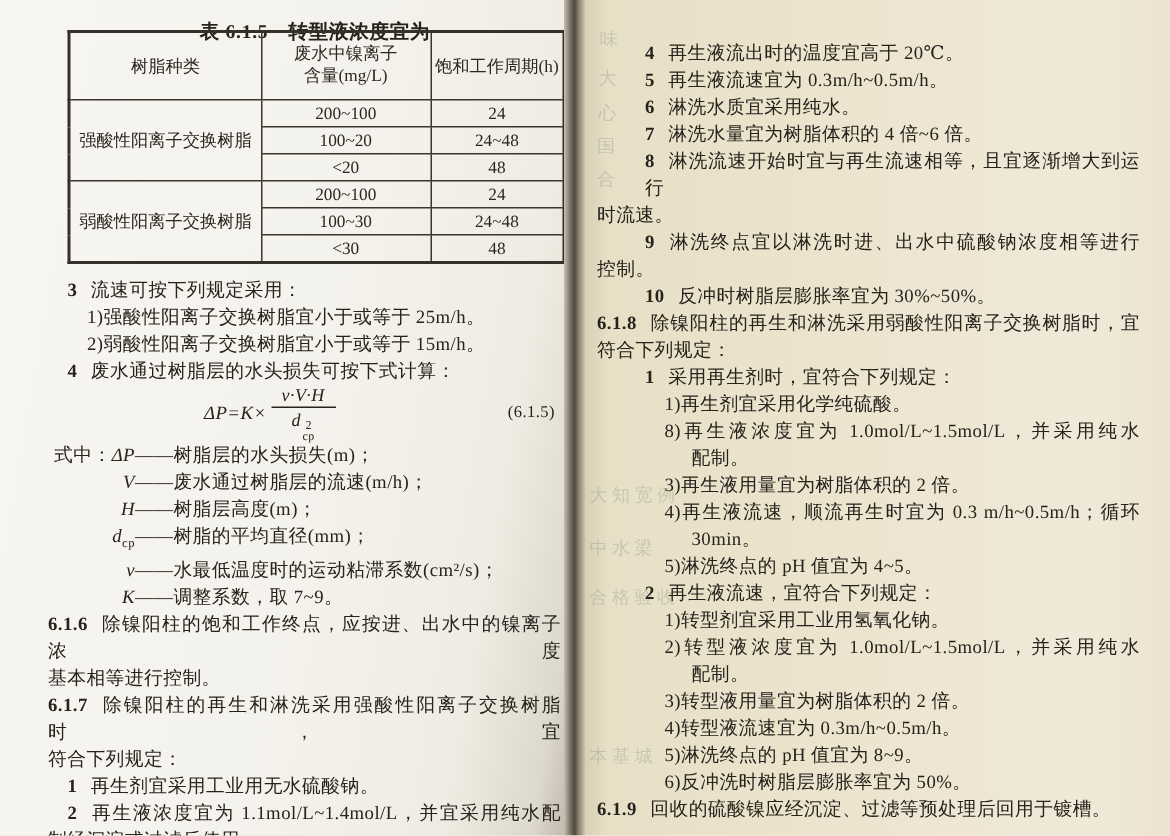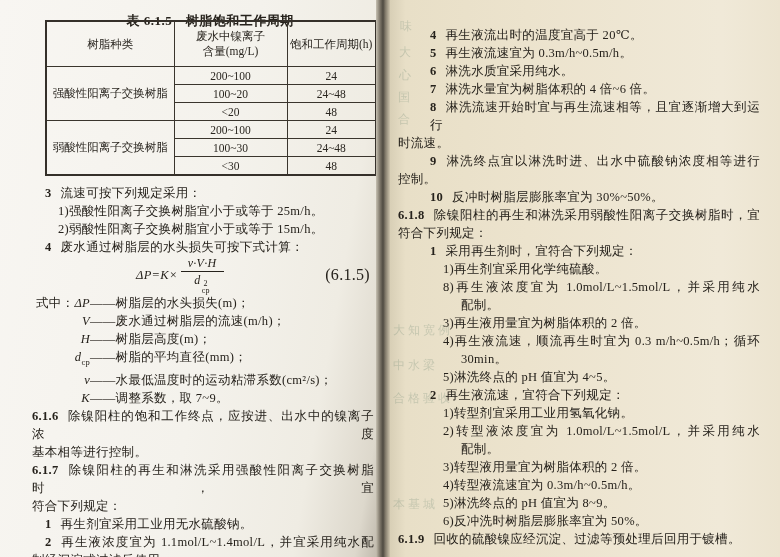--- a/index.html
+++ b/index.html
@@ -63,40 +63,40 @@
   .rcol .subcont{padding-left:63px;}
   .j{text-align:justify;text-align-last:justify;}
   
   .formula{position:relative;height:36px;margin:1px 0;}
   .fmain{position:absolute;left:104px;top:0;height:36px;display:flex;align-items:center;}
   .it{font-style:italic;}
   .frac{display:inline-flex;flex-direction:column;text-align:center;margin-left:3px;font-size:12px;line-height:14px;}
   .ftop{padding:0 7px 1px;border-bottom:1.3px solid #26221c;}
   .fbot{padding-top:1px;}
   .ss{display:inline-flex;flex-direction:column;font-size:8px;line-height:6.5px;margin-left:1px;vertical-align:-2px;}
-  .eqno{position:absolute;right:4px;top:9px;font-size:16px;}
+  .eqno{position:absolute;right:4px;top:9px;font-size:11px;}
   
   .defrow{display:flex;min-height:18px;}
   .dgut{width:58px;flex:none;text-align:right;white-space:nowrap;}
   .dsym{font-style:italic;}
   .dgut sub{font-size:8.5px;}
   .dgut sub:empty{display:none;}
   .ddef{flex:1;}
   
   .bleed{
     position:absolute;color:#7f947f;opacity:.32;font-size:12px;
     letter-spacing:3px;pointer-events:none;white-space:nowrap;
   }
 </style>
 </head>
 <body>
 
 <div class="page-left">
 
-  <div class="tbl-title">表 6.1.5　树脂饱和工作周期</div>
+  <div class="tbl-title">表 6.1.5　转型液浓度宜为</div>
 
   <table class="resin">
     <colgroup>
         <col class="c1">
         <col class="c2">
         <col class="c3">
       </colgroup>
     <tbody>
         <tr>
       <th>树脂种类</th>

